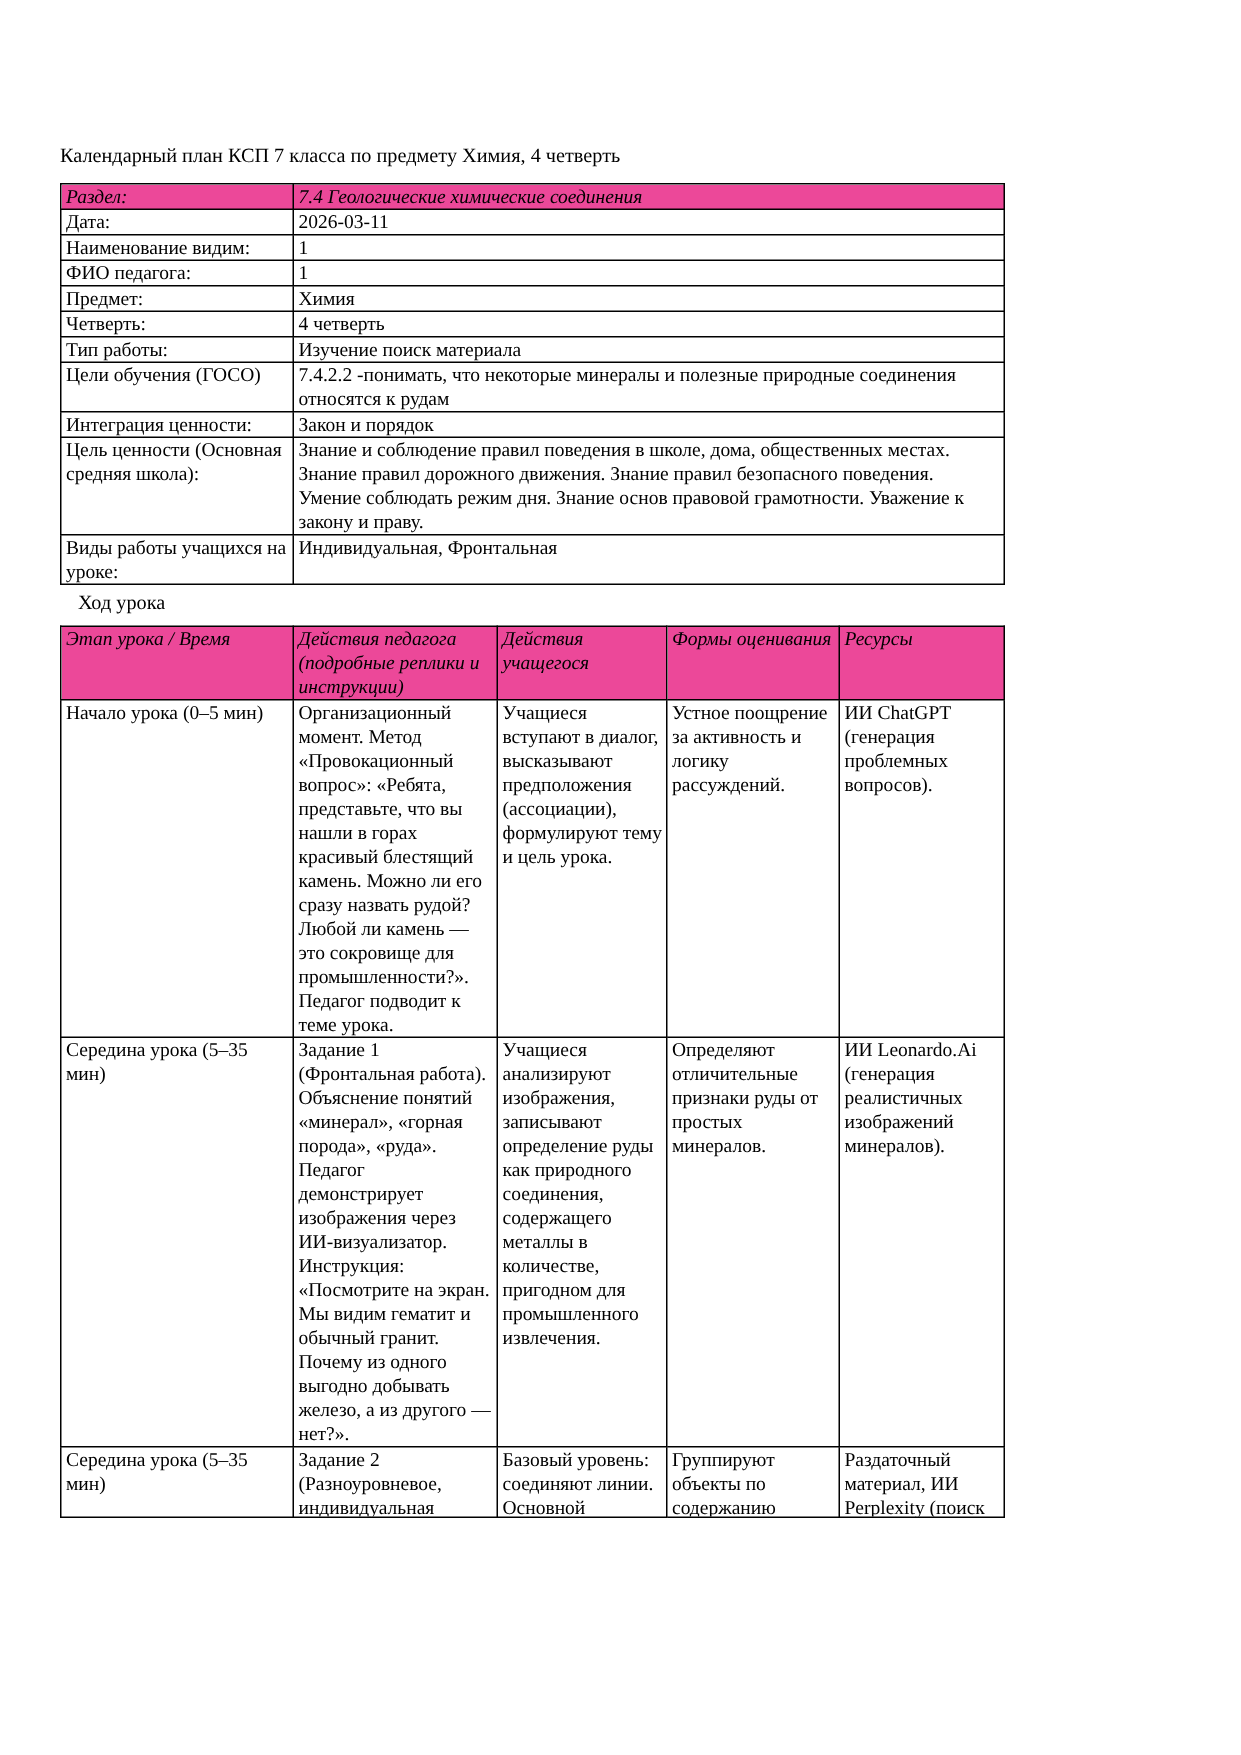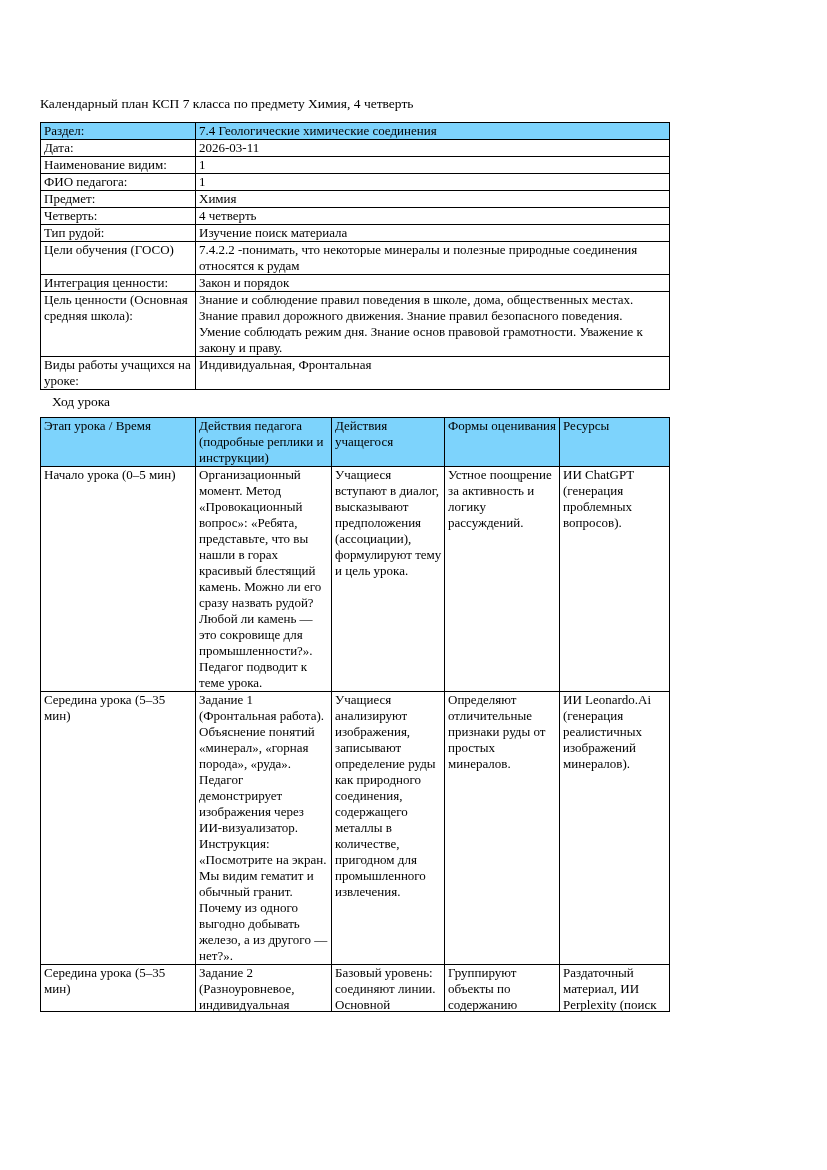--- a/index.html
+++ b/index.html
@@ -9,21 +9,21 @@
     color:#000;box-sizing:border-box;
     padding:96px 98px 0 40px;overflow:hidden;
   }
   .doc-title{font-size:13.5px;line-height:16px;margin:0 0 10px 0;font-weight:normal;}
   table{border-collapse:collapse;table-layout:fixed;width:629px;}
   td,th{
     border:1px solid #000;vertical-align:top;
     font-size:13px;line-height:16px;font-weight:normal;text-align:left;
     padding:0 2px 0 3px;overflow:hidden;word-wrap:break-word;
   }
-  tr.shaded td, thead th{background:#7dd3fc;}
+  tr.shaded td, thead th{background:#ec4899;font-style:italic;}
   .section-heading{font-size:13.5px;line-height:16px;margin:4px 0 7px 12px;font-weight:normal;}
   .info-col-label{width:155px;}
   .info-col-value{width:474px;}
   .lt-c1{width:155px;}
   .lt-c2{width:136px;}
   .lt-c3{width:113px;}
   .lt-c4{width:115px;}
   .lt-c5{width:110px;}
   .clip{height:46px;overflow:hidden;}
 </style>
@@ -58,21 +58,21 @@
       </tr>
       <tr>
         <td>Предмет:</td>
         <td>Химия</td>
       </tr>
       <tr>
         <td>Четверть:</td>
         <td>4 четверть</td>
       </tr>
       <tr>
-        <td>Тип рудой:</td>
+        <td>Тип работы:</td>
         <td>Изучение поиск материала</td>
       </tr>
       <tr>
         <td>Цели обучения (ГОСО)</td>
         <td>7.4.2.2 -понимать, что некоторые минералы и полезные природные соединения относятся к рудам</td>
       </tr>
       <tr>
         <td>Интеграция ценности:</td>
         <td>Закон и порядок</td>
       </tr>

